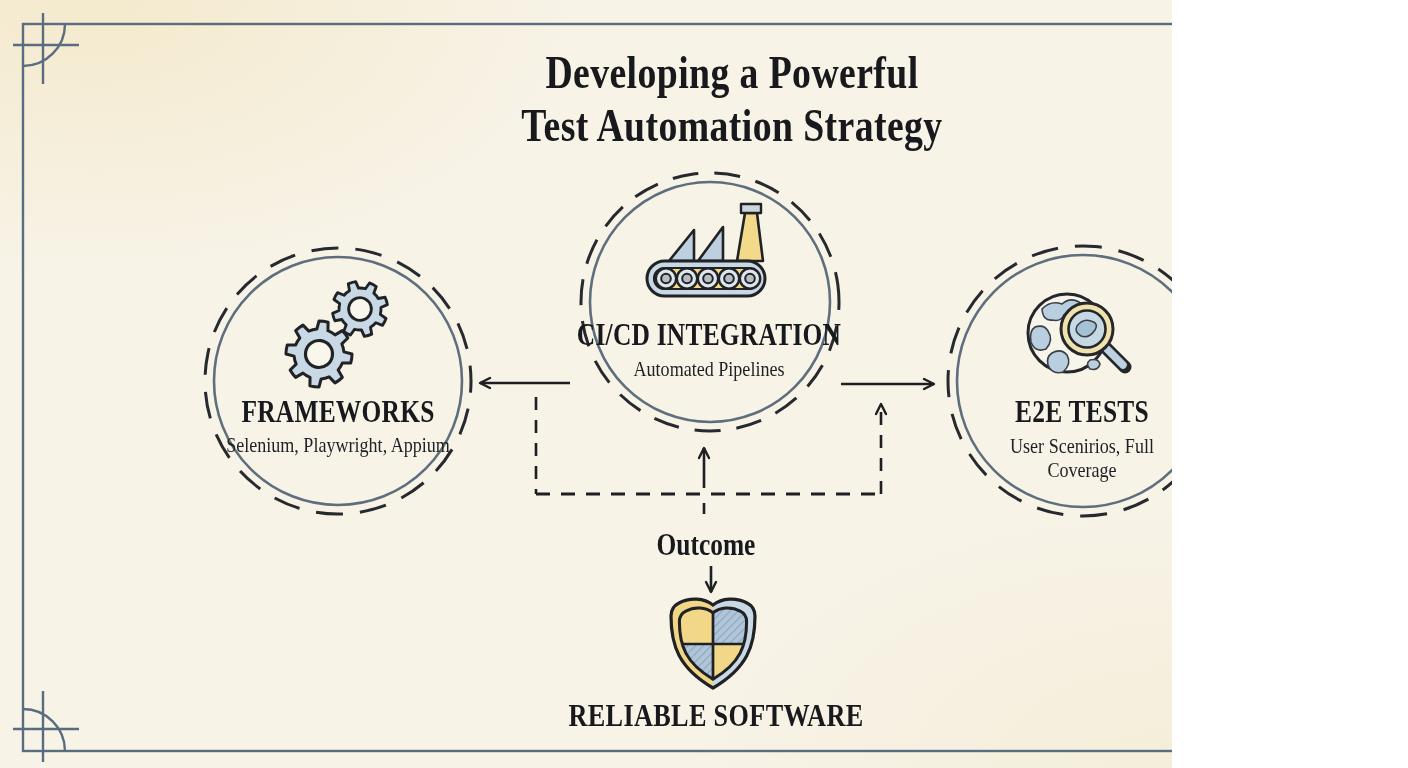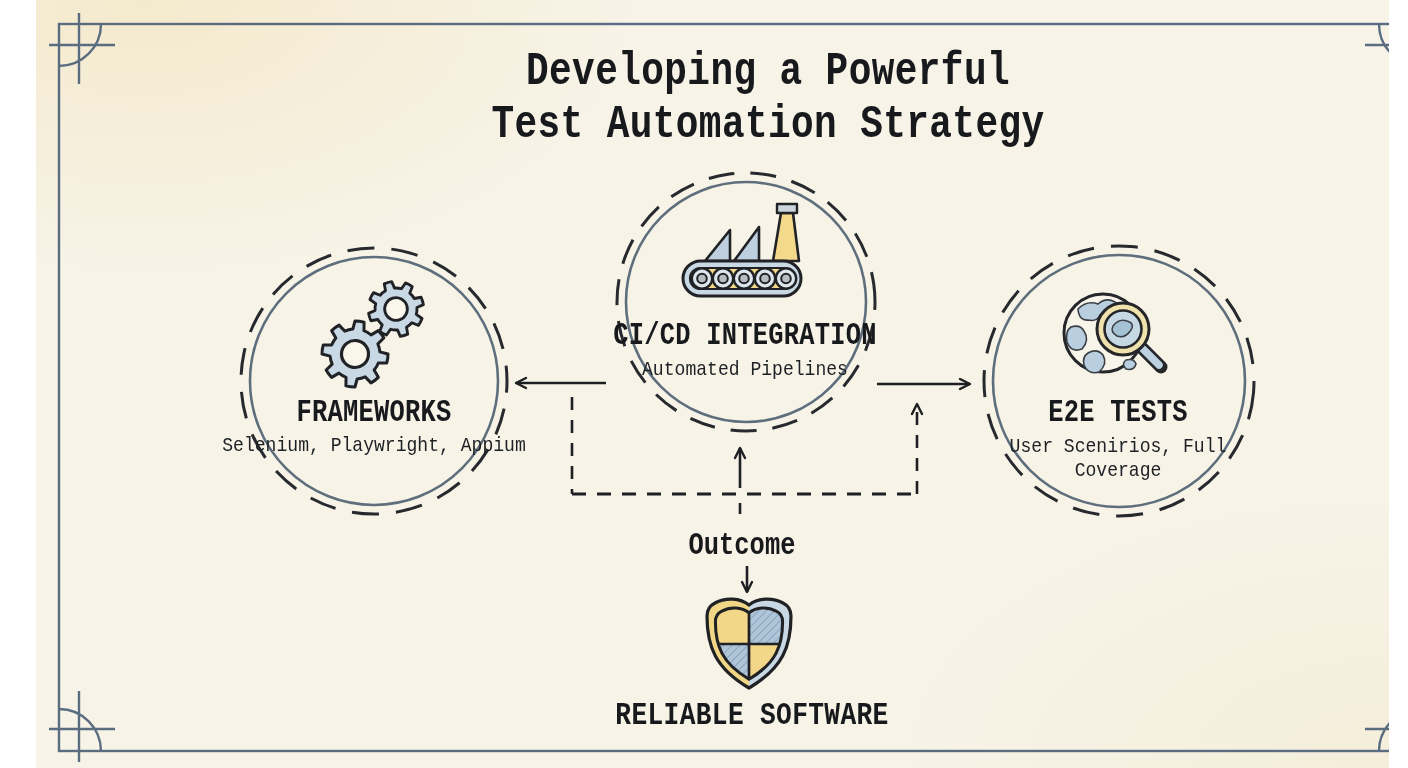--- a/index.html
+++ b/index.html
@@ -1,25 +1,24 @@
 <!DOCTYPE html>
 <html><head>
 <meta charset="utf-8">
 <style>
   html,body{margin:0;padding:0;}
   .canvas{
     position:relative;
-    width:1353px;height:768px;
+    width:1172px;height:768px;
     overflow:hidden;
-    font-family:Liberation Mono, monospace;
+    font-family:Liberation Serif, serif;
     background:
       radial-gradient(900px 500px at 8% 0%, rgba(238,216,156,0.35), rgba(238,216,156,0) 55%),
       radial-gradient(900px 500px at 100% 100%, rgba(236,222,178,0.25), rgba(236,222,178,0) 55%),
       #f7f3e7;
-    margin-left: 36px;
   }
   .art{position:absolute;left:0;top:0;}
   .t{
     position:absolute;
     white-space:nowrap;
     color:#17191d;
     text-align:center;
     transform:translate(-50%,-50%) scaleX(0.82);
   }
   .t.title{font-size:46px;font-weight:700;letter-spacing:0.5px;}

